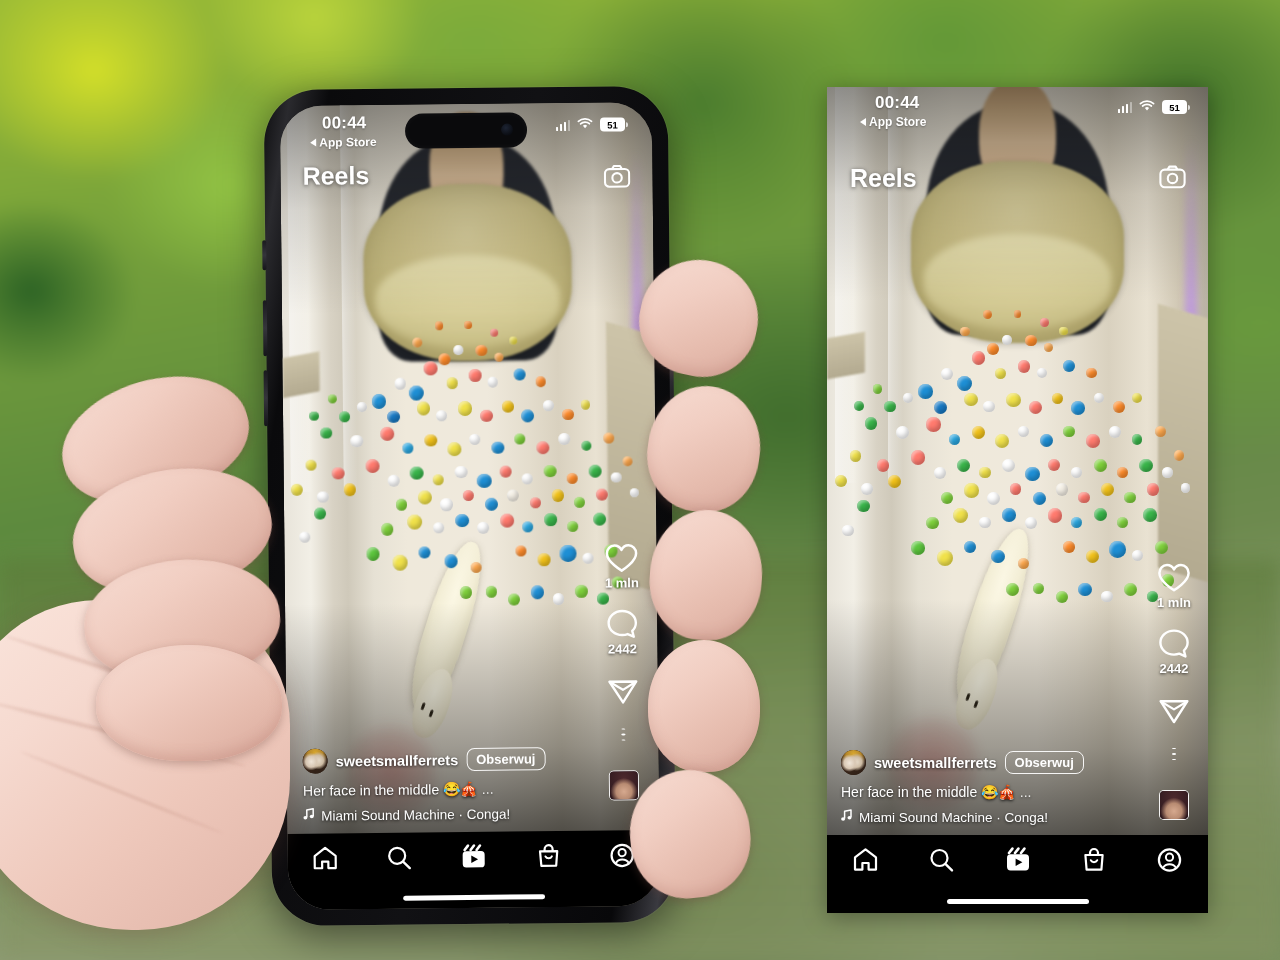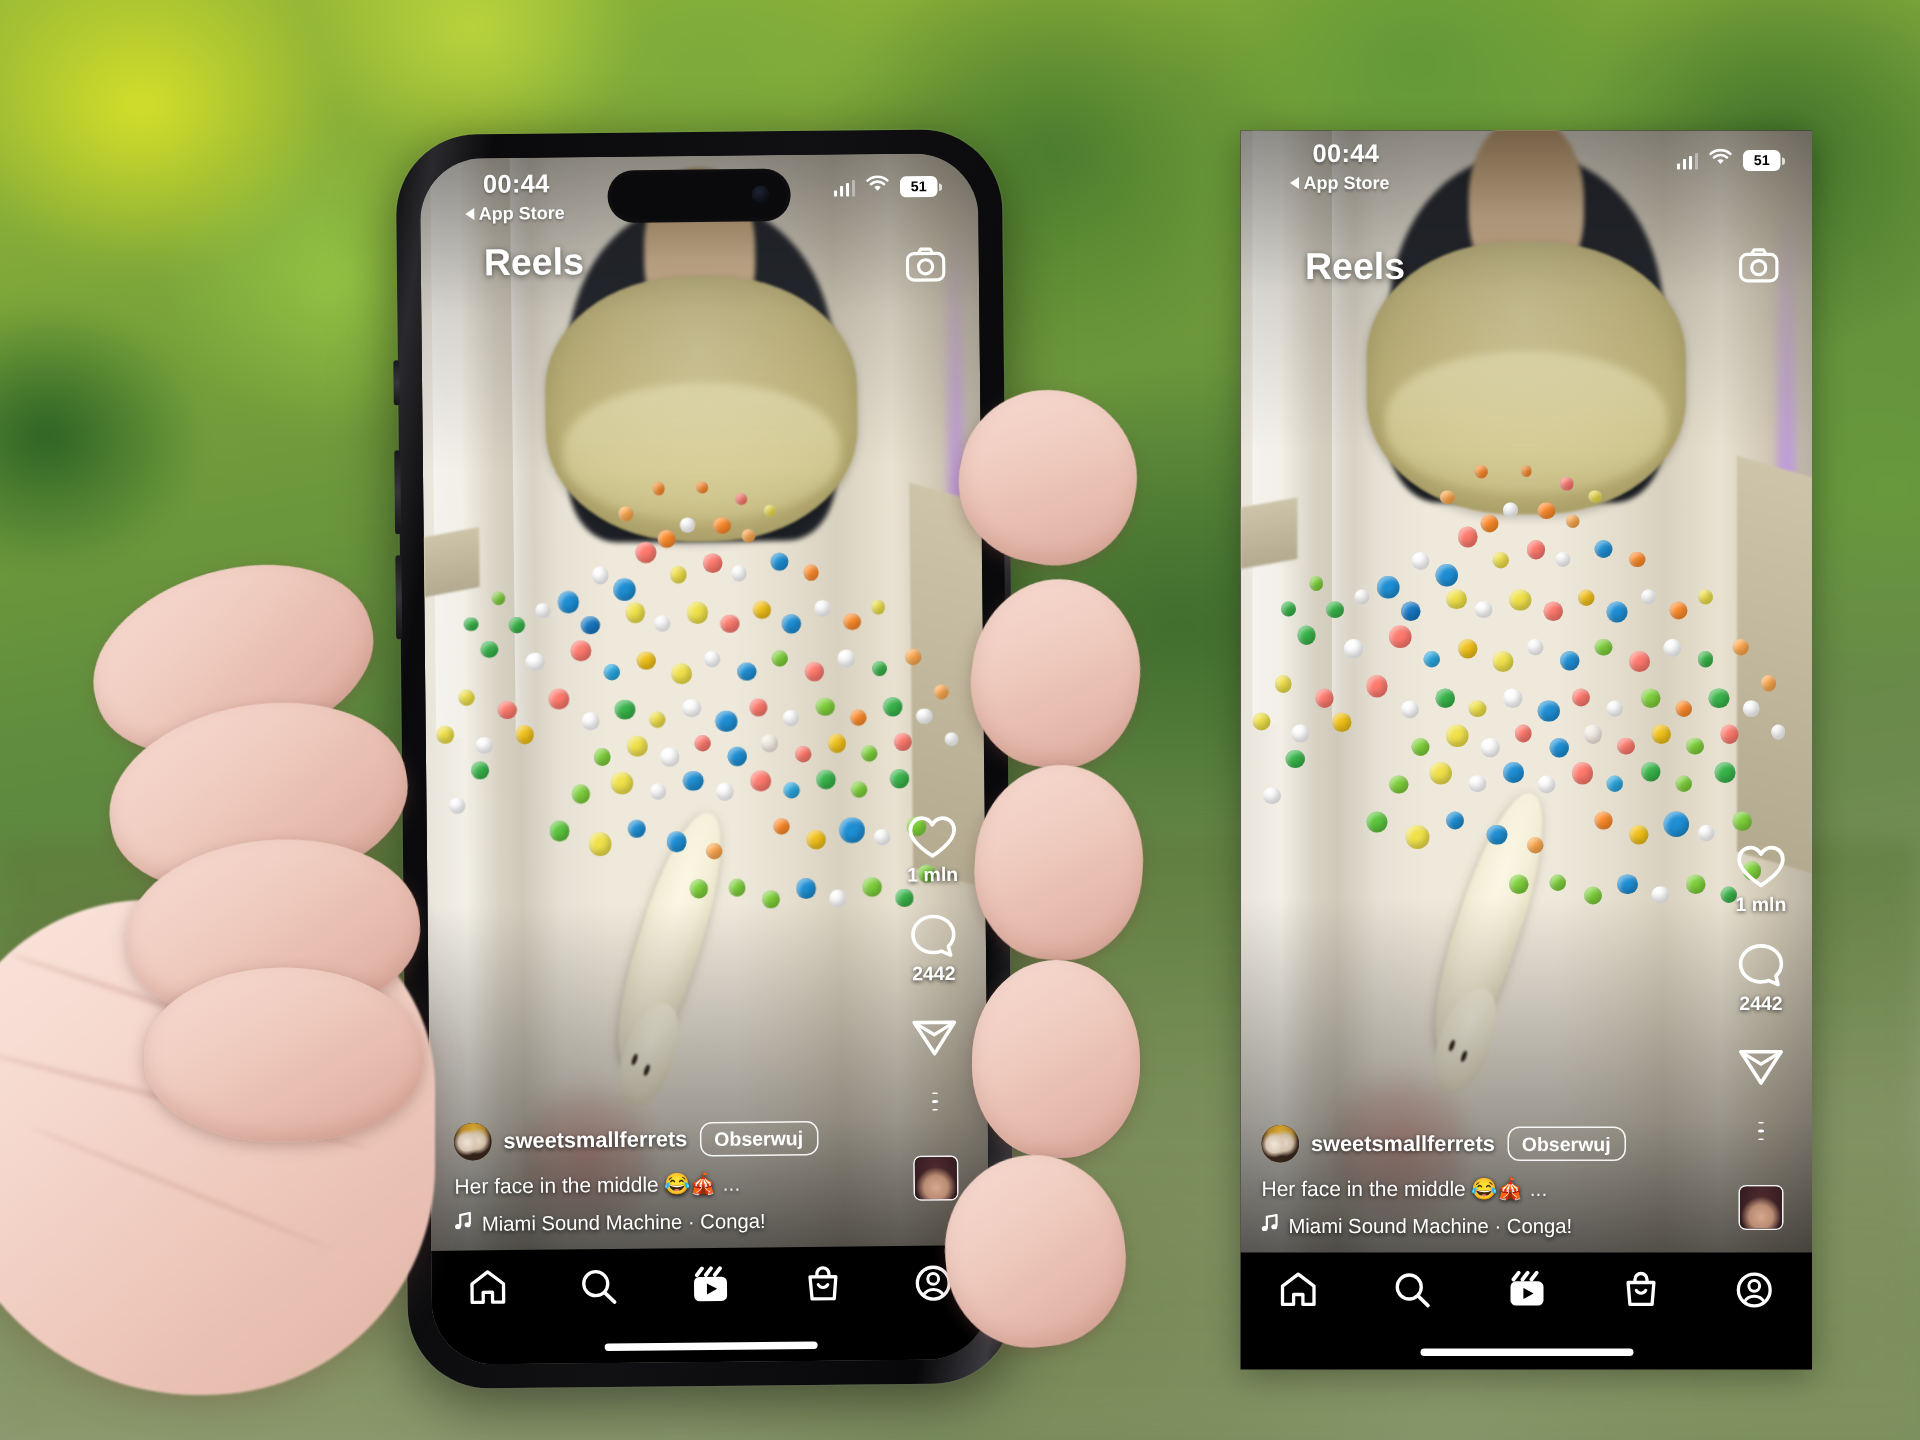--- a/index.html
+++ b/index.html
@@ -145,21 +145,21 @@
   .batt { display: flex; align-items: center; }
   .batt-body { background: #fff; color: #000; display: flex; align-items: center;
                justify-content: center; font-weight: 700; }
   .batt-cap { background: rgba(255,255,255,.75); }
 
   .notch { position: absolute; background: #0a0a0c; border-radius: 100px;
            box-shadow: inset 0 0 6px rgba(255,255,255,.05); }
   .notch-cam { position: absolute; border-radius: 50%;
                background: radial-gradient(circle at 40% 35%, #1d2433, #0b0d13 70%); }
 
-  .reels-title { position: absolute; font-weight: 700; text-shadow: 0 1px 4px rgba(0,0,0,.55); margin-left: 20px; }
+  .reels-title { position: absolute; font-weight: 700; text-shadow: 0 1px 4px rgba(0,0,0,.55); }
   .cam-btn { position: absolute; }
 
   .actions { position: absolute; display: flex; flex-direction: column; align-items: center; }
   .action { display: flex; flex-direction: column; align-items: center; }
   .action-count { font-weight: 700; text-shadow: 0 1px 3px rgba(0,0,0,.7); }
   .dots { display: flex; align-items: center; justify-content: center; }
   .dots span { background: #fff; border-radius: 50%; display: block; }
   .audio-thumb { border: 1.5px solid rgba(255,255,255,.95); border-radius: 5px;
                  overflow: hidden; background: #2a1a22; position: relative; }
   .audio-thumb::before {

